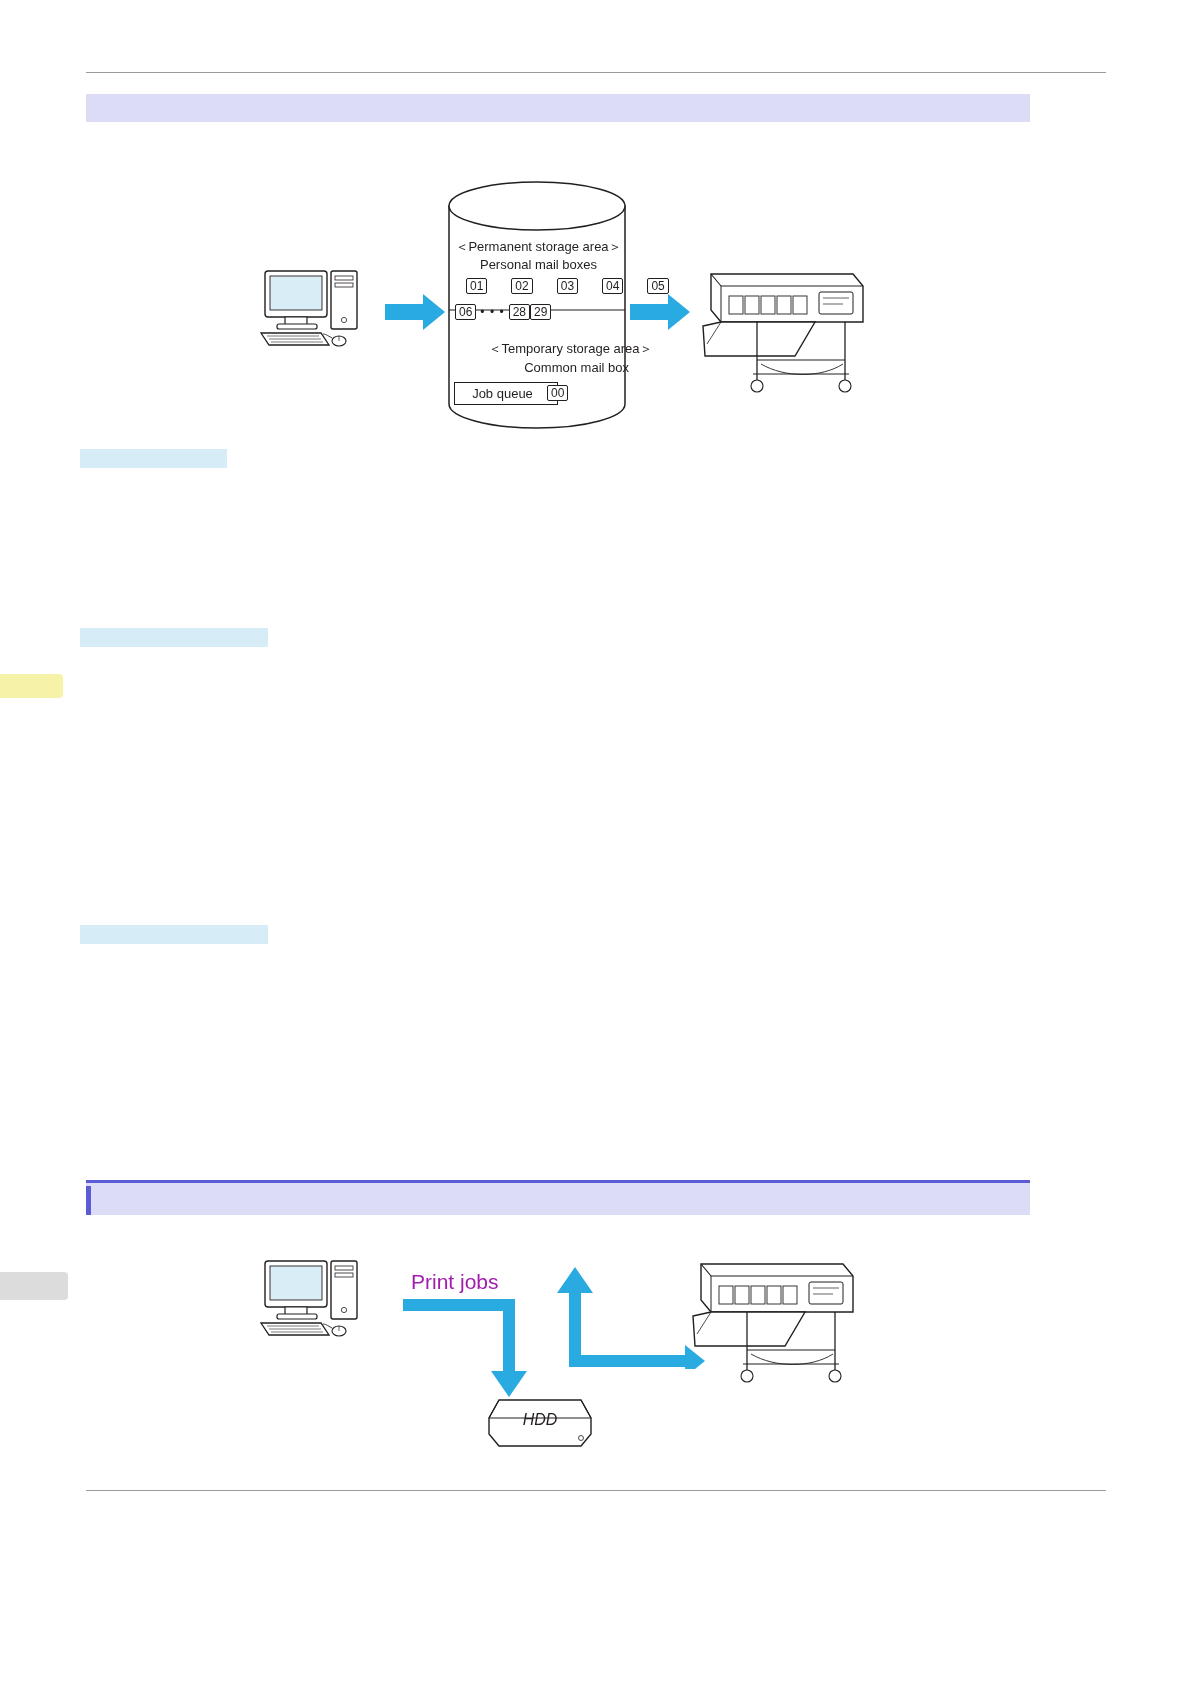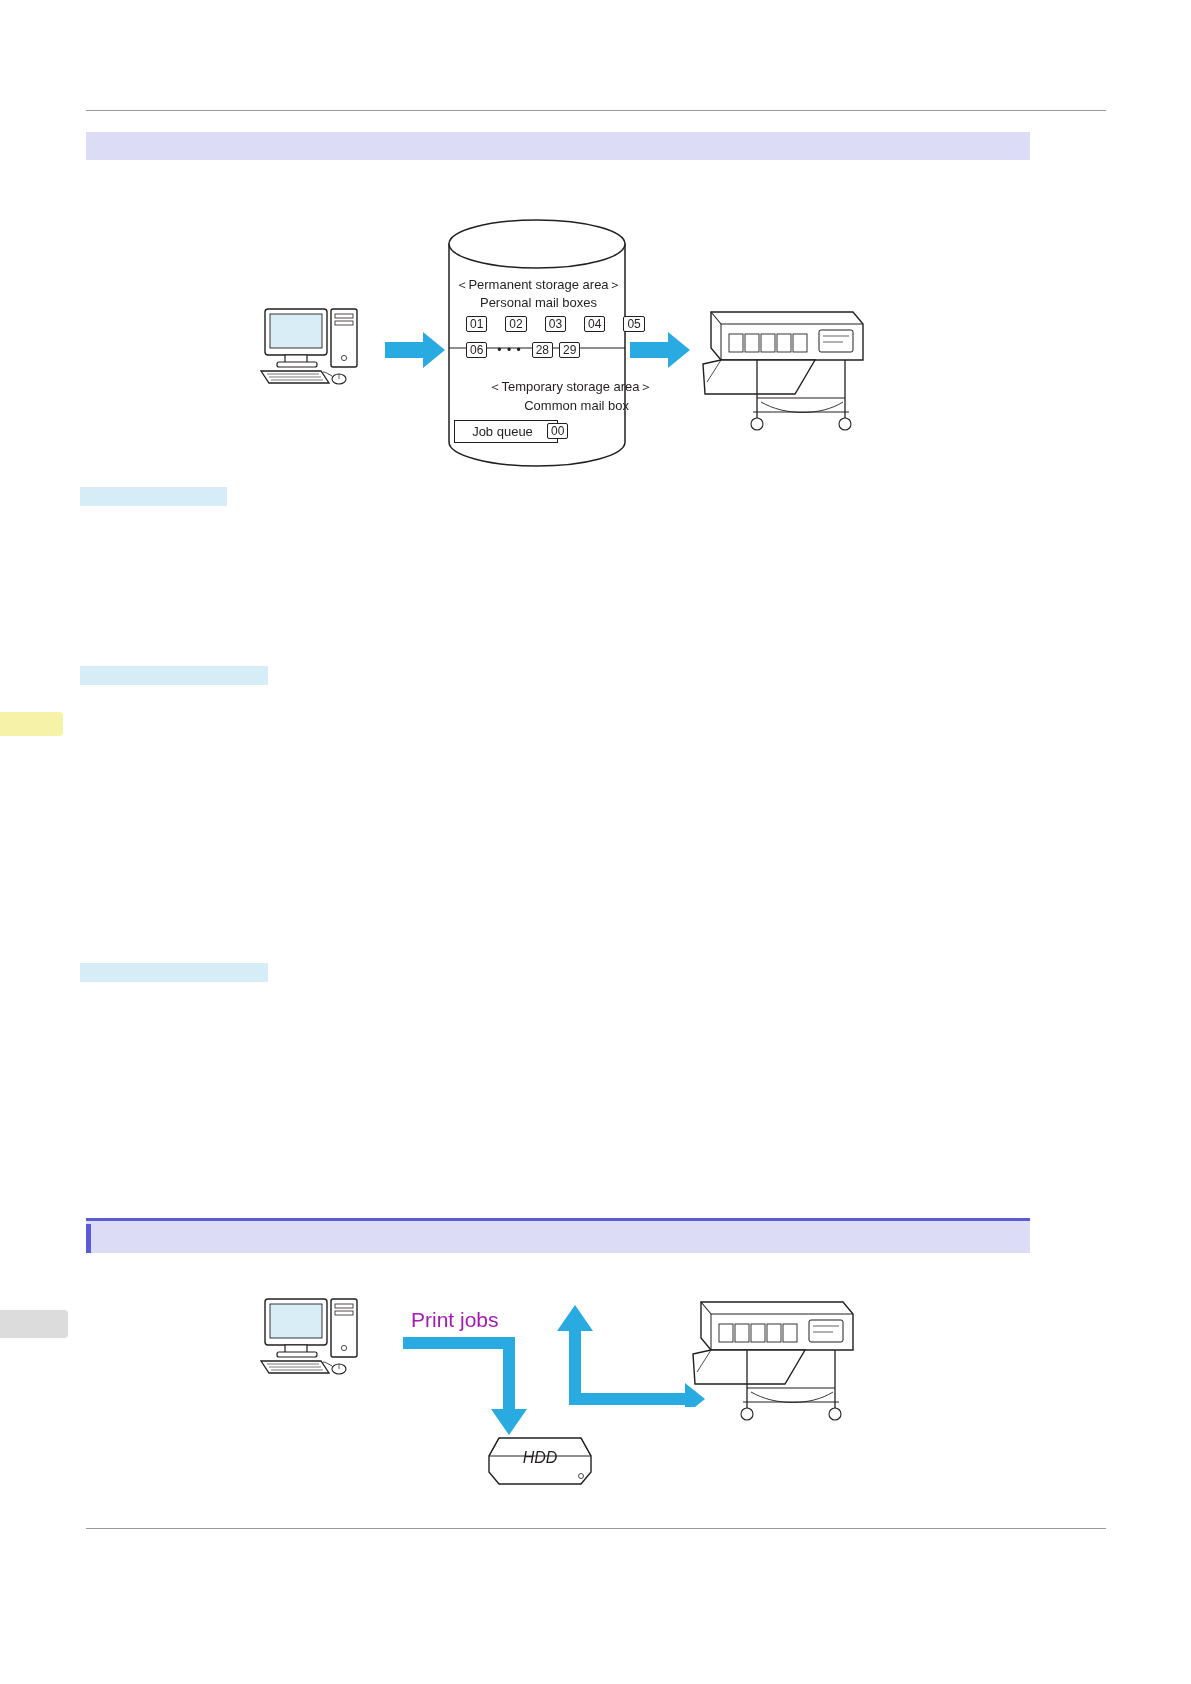--- a/index.html
+++ b/index.html
@@ -11,21 +11,20 @@
     width: 1191px;
     height: 1684px;
     position: relative;
     font-family: "Liberation Sans", sans-serif;
     color: #231f20;
     overflow: hidden;
   }
   .page {
     position: absolute;
     inset: 0;
-    margin-top: 38px;
   }
   
   .rule-top {
     position: absolute;
     left: 86px;
     top: 72px;
     width: 1020px;
     height: 1px;
     background: #9a9a9a;
   }
@@ -198,29 +197,29 @@
 
     <svg width="185" height="250" style="position:absolute; left:190px; top:0px;" viewBox="0 0 185 250">
       <path d="M4 26 L4 224 A88 24 0 0 0 180 224 L180 26 Z" fill="#ffffff" stroke="#231f20" stroke-width="1.5"></path>
       <ellipse cx="92" cy="26" rx="88" ry="24" fill="#ffffff" stroke="#231f20" stroke-width="1.5"></ellipse>
       <line x1="4" y1="130" x2="180" y2="130" stroke="#231f20" stroke-width="1.2"></line>
     </svg>
 
     <div class="fig-label" style="position:absolute; left:196px; top:58px; width:175px; text-align:center;">＜Permanent storage area＞</div>
     <div class="fig-label" style="position:absolute; left:196px; top:77px; width:175px; text-align:center;">Personal mail boxes</div>
 
-    <div style="position:absolute; left:211px; top:98px; display:flex; gap:18px;">
+    <div style="position:absolute; left:211px; top:98px; display:flex; gap:24px;">
       <span class="box-num">01</span>
       <span class="box-num">02</span>
       <span class="box-num">03</span>
       <span class="box-num">04</span>
       <span class="box-num">05</span>
     </div>
 
-    <div style="position:absolute; left:211px; top:124px; display:flex; gap:6px; align-items:center;">
+    <div style="position:absolute; left:200px; top:124px; display:flex; align-items:center;">
       <span class="box-num">06</span>
       <span style="font-size:12px; letter-spacing:1px; padding:0 4px;">• • •</span>
       <span class="box-num">28</span>
       <span class="box-num">29</span>
     </div>
 
     <div class="fig-label" style="position:absolute; left:196px; top:160px; width:175px; text-align:center;padding-left:32px;">＜Temporary storage area＞</div>
     <div class="fig-label" style="position:absolute; left:196px; top:180px; width:178px; text-align:right;">Common mail box</div>
 
     <div class="jobqueue-box" style="position:absolute; left:199px; top:202px; width:75px;">Job queue</div>

